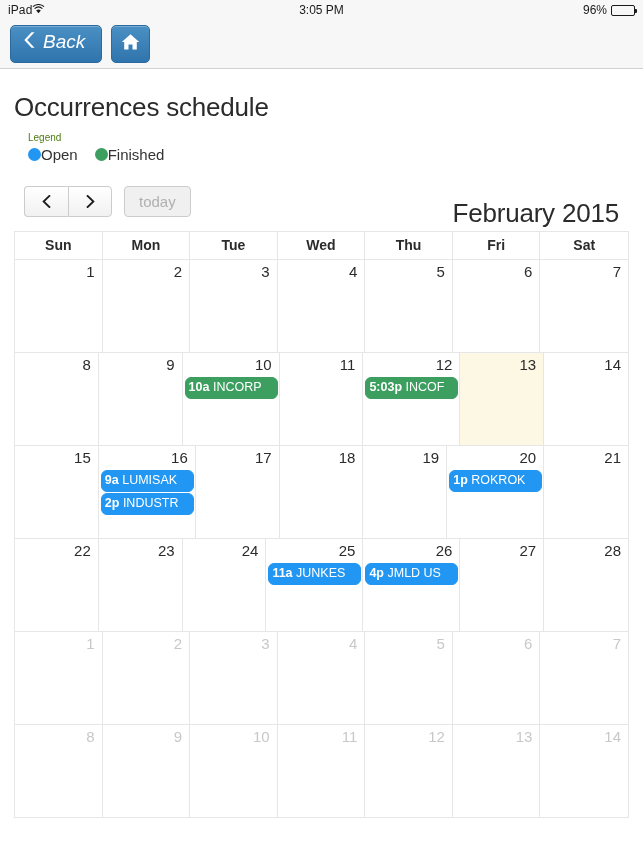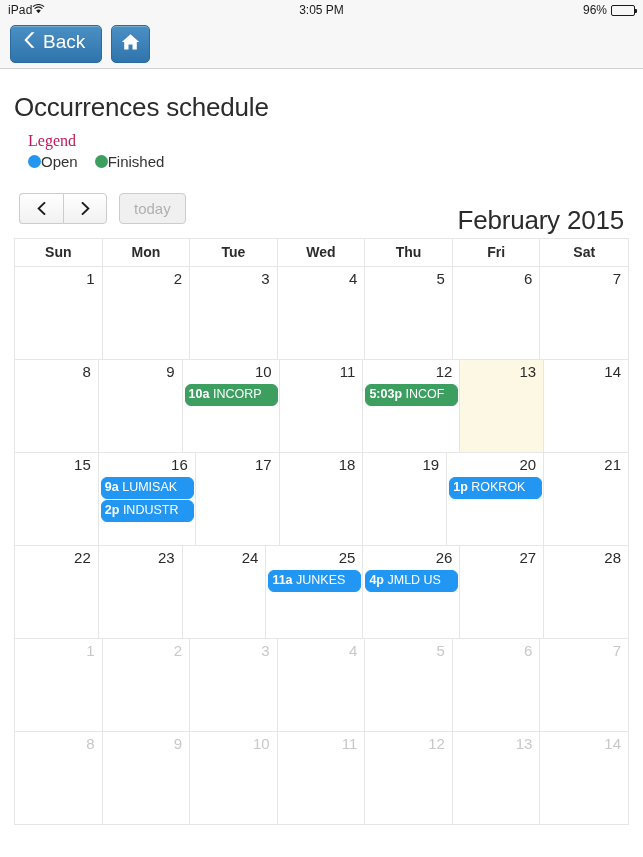--- a/index.html
+++ b/index.html
@@ -82,40 +82,39 @@
     border-radius: 5px;
     color: #ffffff;
     height: 38px;
     display: flex;
     align-items: center;
     justify-content: center;
     gap: 7px;
     cursor: pointer;
     box-shadow: inset 0 1px 0 rgba(255,255,255,0.25);
   }
-  .btn-back { padding: 0 16px 4px 12px; font-size: 19px; }
+  .btn-back { padding: 0 16px 4px 12px; font-size: 19px; font-style: italic; }
   .btn-home { width: 39px; }
   .chev-left { display: block; }
   .home-icon { display: block; }
   .page-title {
     font-size: 26px;
     color: #2b2b2b;
     font-weight: normal;
     margin: 23px 0 0 14px;
     letter-spacing: -0.2px;
   }
 
   .legend {
     margin: 9px 0 0 28px;
   }
   .legend-title {
-    font-size: 16px;
-    color: #be185d;
+    font-size: 10px;
+    color: #4d7c0f;
     margin-bottom: 3px;
-    font-family: Liberation Serif, serif;
   }
   .legend-items {
     display: flex;
     align-items: center;
     gap: 17px;
   }
   .legend-item {
     display: flex;
     align-items: center;
     gap: 0;
@@ -126,21 +125,21 @@
     width: 13px; height: 13px;
     border-radius: 50%;
     display: block;
   }
 
   
   .cal-toolbar {
     display: flex;
     align-items: center;
     margin: 22px 0 0 0;
-    padding: 0 19px;
+    padding: 0 24px;
     height: 32px;
   }
   .btn-group { display: flex; }
   .nav-btn {
     width: 44px; height: 31px;
     background: linear-gradient(to bottom, #ffffff 0%, #f1f1f1 100%);
     border: 1px solid #ccc;
     color: #333;
     display: flex;
     align-items: center;

